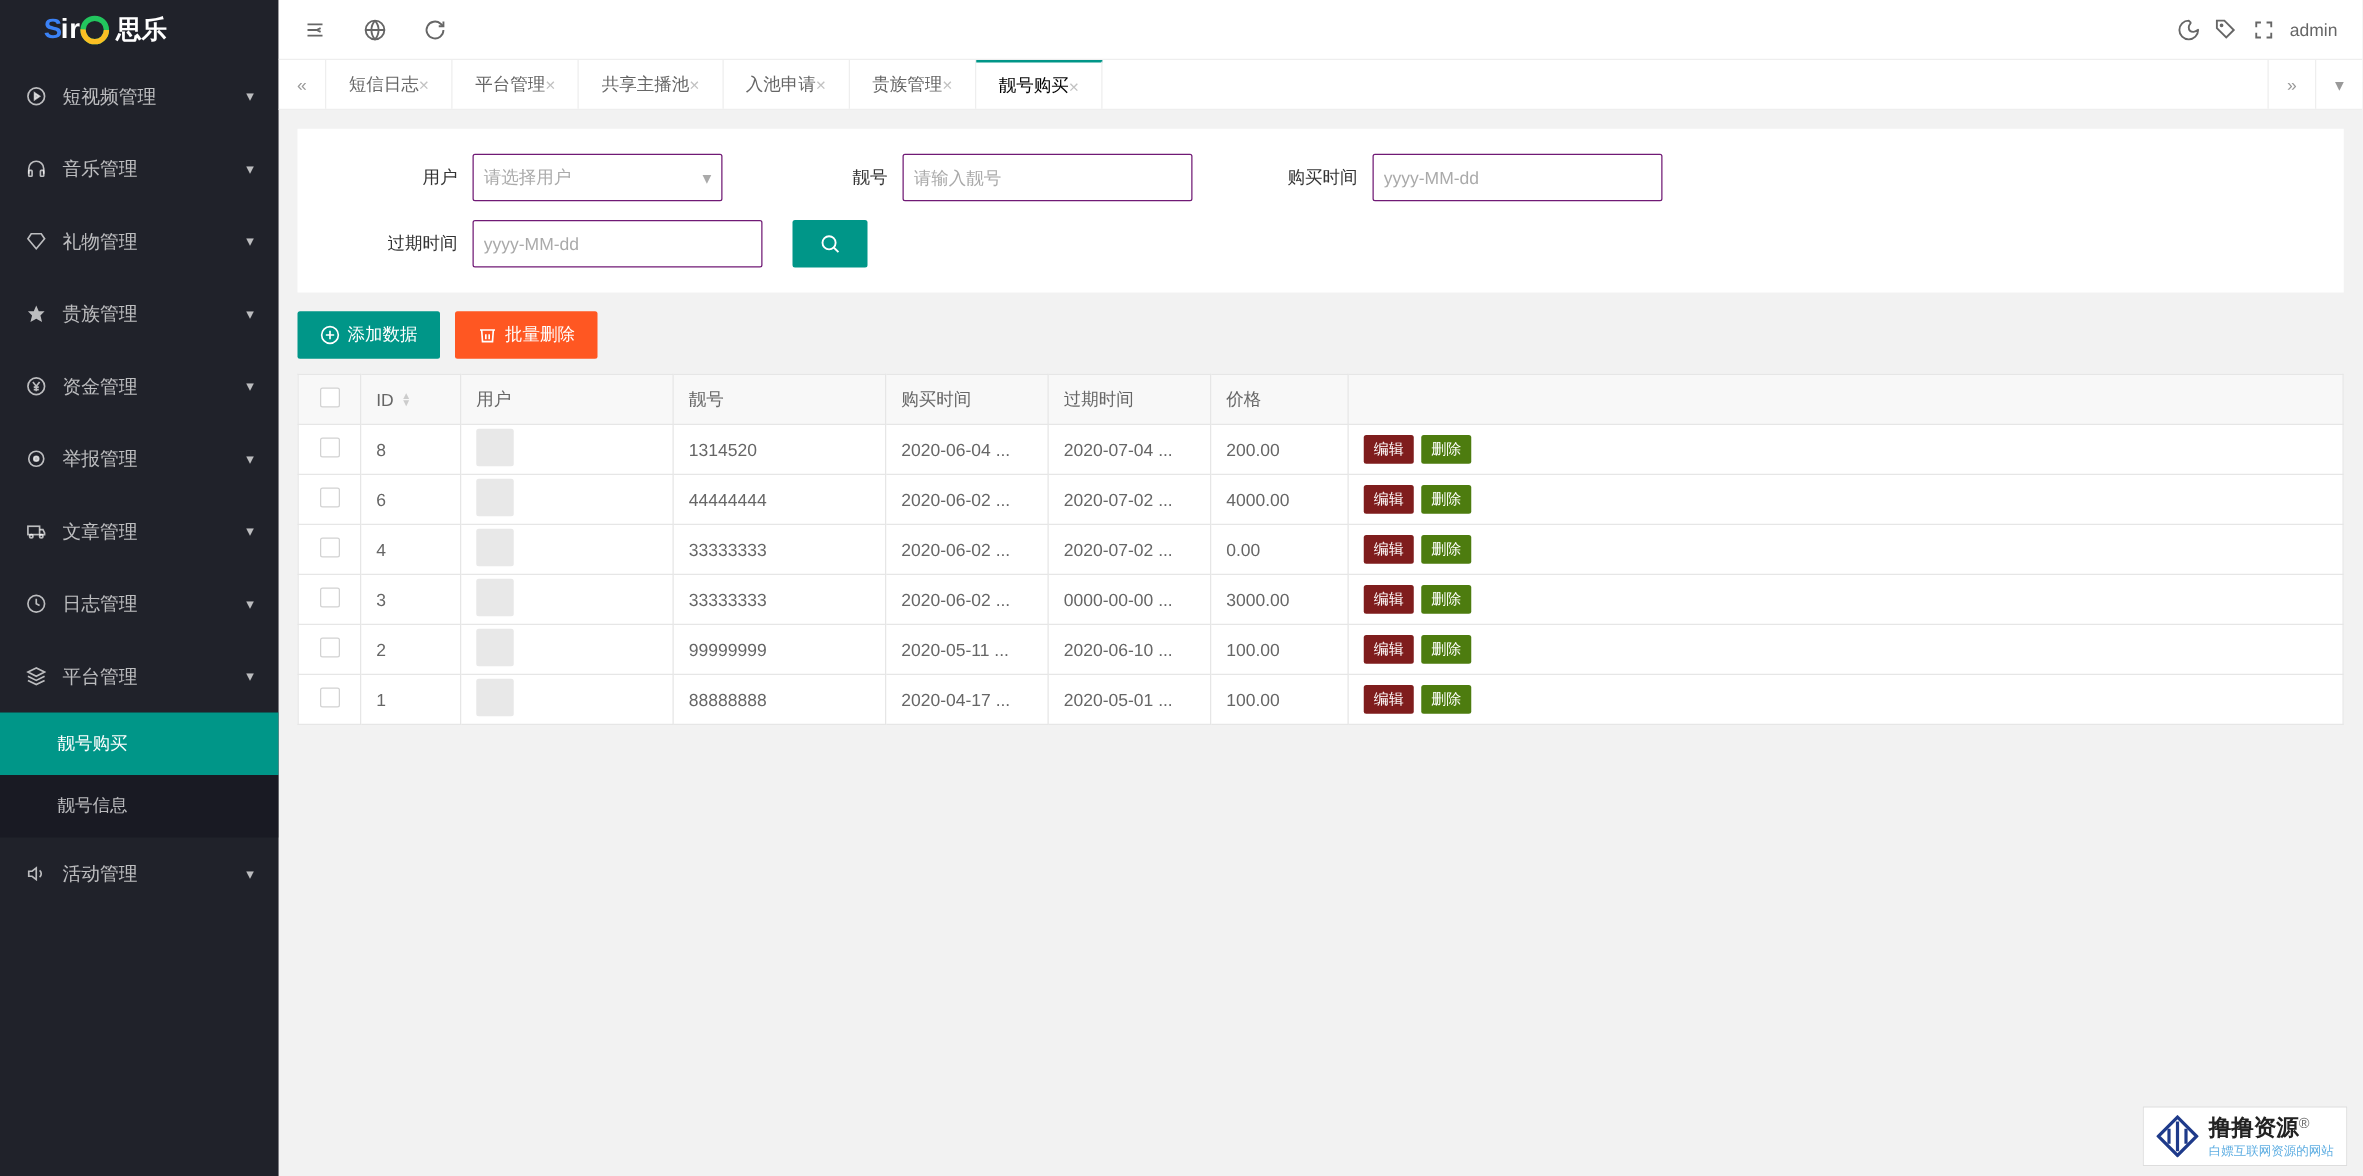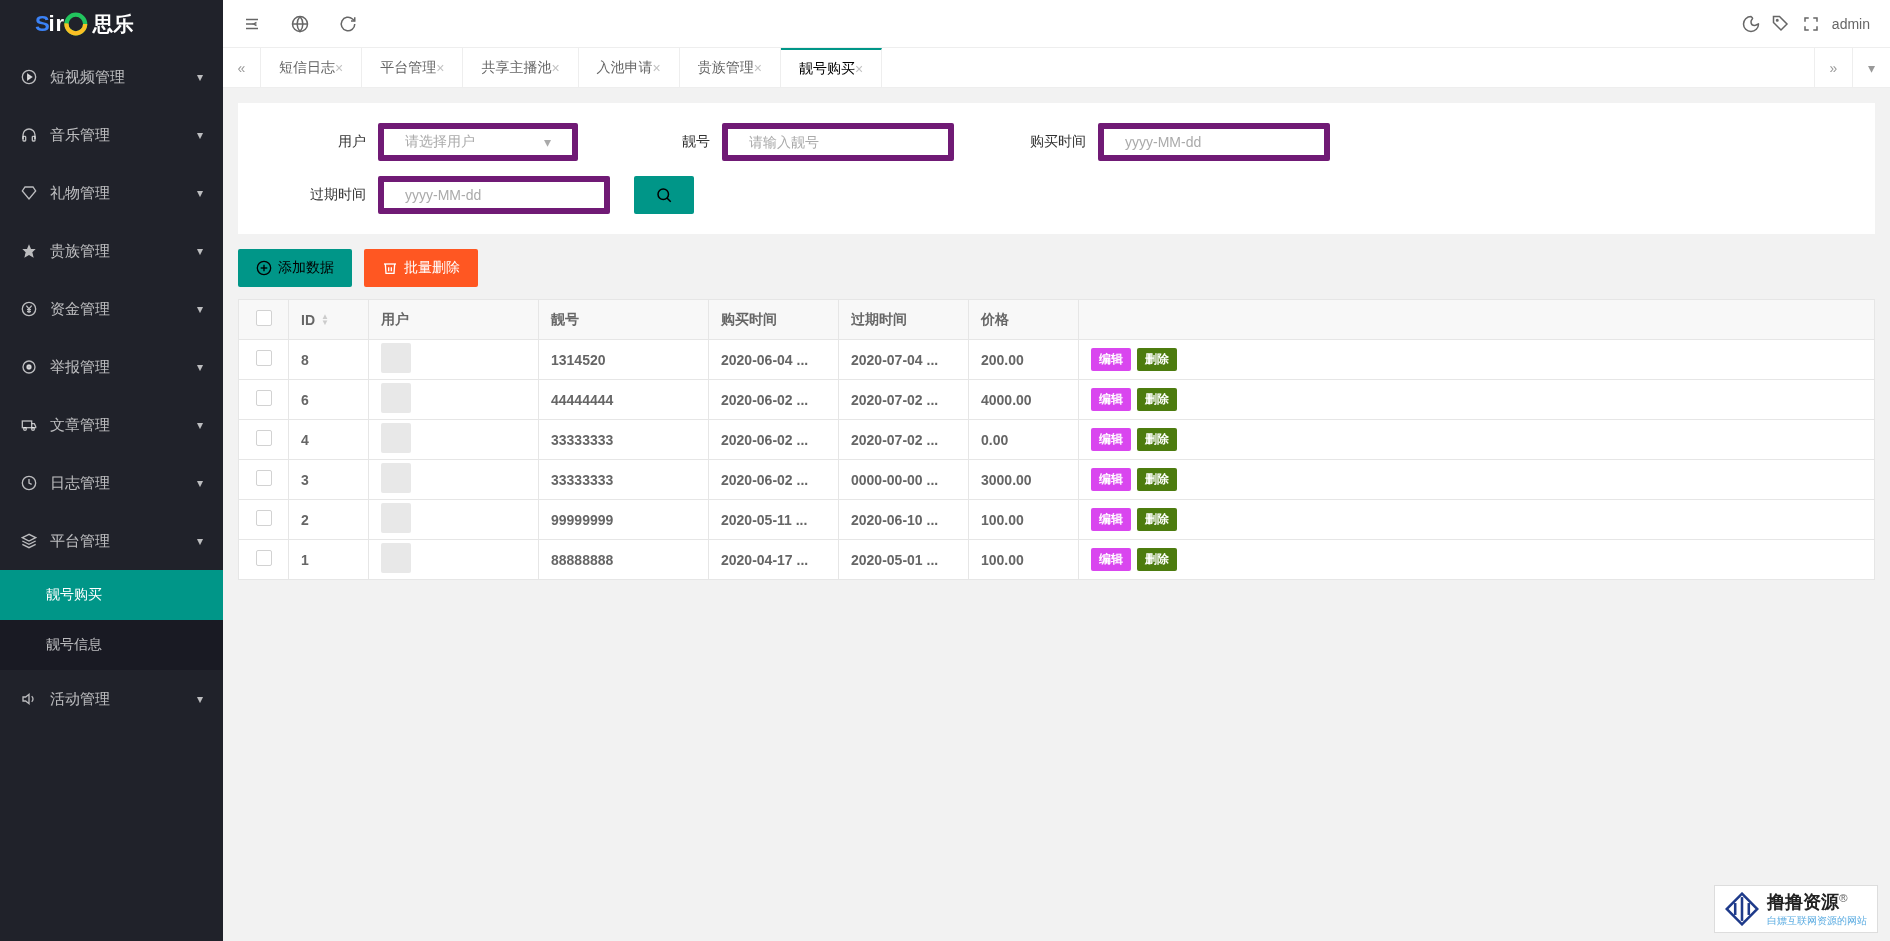--- a/index.html
+++ b/index.html
@@ -27,38 +27,38 @@
 .tab-menu{width:38px;display:flex;align-items:center;justify-content:center;color:#999;cursor:pointer;border-left:1px solid #eee}
 .tabs{flex:1;display:flex;align-items:stretch}
 .tab{display:flex;align-items:center;padding:0 18px;cursor:pointer;border-right:1px solid #eee;color:#666;font-size:14px}
 .tab.active{border-top:2px solid #009688;color:#000}
 .tab .close{color:#c2c2c2;font-size:14px}
 .content{flex:1;padding:15px;overflow:auto}
 .filter{background:#fff;padding:20px}
 .filter-row{display:flex;align-items:center;gap:24px;margin-bottom:15px}
 .field{display:flex;align-items:center}
 .field label{width:120px;text-align:right;color:#333;font-size:14px;padding-right:12px}
-.sel,.inp{height:38px;border:6px solid #701a75;border-radius:2px;padding:0 21px;font-size:14px;color:#666;background:#fff}
+.sel,.inp{height:38px;border:1px solid #701a75;border-radius:2px;padding:0 8px;font-size:14px;color:#666;background:#fff}
 .sel{width:200px;display:flex;align-items:center;justify-content:space-between;cursor:pointer;color:#aaa}
 .inp{width:232px}
 .inp::placeholder{color:#aaa}
 .btn{height:38px;padding:0 18px;border:none;border-radius:2px;cursor:pointer;font-size:14px;display:inline-flex;align-items:center;gap:6px}
-.btn-teal{background:#009688;color:#000000}
+.btn-teal{background:#009688;color:#ffffff}
 .btn-red{background:#ff5722;color:#fff}
 .btn-search{width:60px;justify-content:center}
 .actions{display:flex;gap:12px;margin-top:15px;margin-bottom:12px}
 .table-wrap{background:#fff}
 .table{width:100%;border-collapse:collapse}
-.table th,.table td{border:1px solid #e6e6e6;padding:0 12px;height:40px;text-align:left;font-weight:bold;font-size:14px;color:#666}
+.table th,.table td{border:1px solid #e6e6e6;padding:0 12px;height:40px;text-align:left;font-weight:normal;font-size:14px;color:#666}
 .table th{background:#f8f8f8;color:#666}
 .cb{width:16px;height:16px;border:1px solid #d2d2d2;border-radius:2px;display:inline-block;cursor:pointer;background:#fff}
 .th-id{display:flex;align-items:center;gap:6px}
 .sort{display:inline-flex;flex-direction:column;font-size:8px;line-height:6px;color:#ccc}
 .tag{display:inline-block;padding:3px 8px;border-radius:2px;font-size:12px;color:#fff;cursor:pointer;margin-right:6px}
-.tag-edit{background:#d946ef}
+.tag-edit{background:#7f1d1d}
 .tag-del{background:#4d7c0f}
 .avatar{width:30px;height:30px;background:#e8e8e8;border-radius:2px;display:inline-block}
 .watermark{position:fixed;right:12px;bottom:8px;display:flex;align-items:center;gap:8px;background:#fff;padding:4px 10px;border:1px solid #ddd}
 .wm-logo{width:34px;height:34px}
 .wm-text{font-weight:700;font-size:18px;color:#222}
 .wm-sub{font-size:10px;color:#5dade2}
 svg{display:block}
 </style>
 </head>
 <body>

